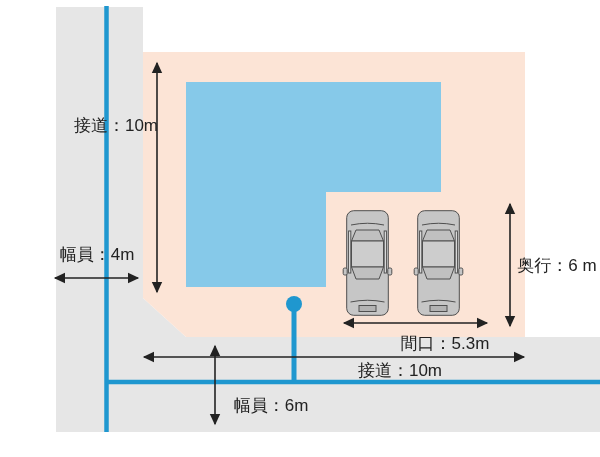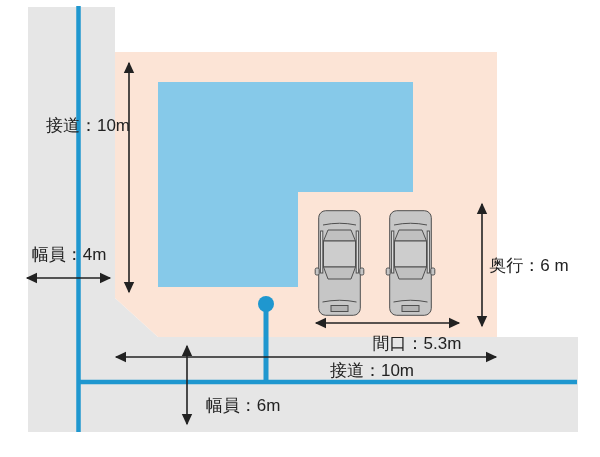--- a/index.html
+++ b/index.html
@@ -2,20 +2,21 @@
 <html style="--background: #ffffff; --road: #e6e6e6; --centerline: #1f97cf; --plot: #fce4d6; --building: #86c9e9; --car: #c6c6c6; --car_outline: #4f4f4f; --dimension: #222222;"><head>
 <meta charset="utf-8">
 <style>
   html, body { margin: 0; padding: 0; background: #ffffff; }
   .stage {
     position: relative;
     width: 544px;
     height: 457px;
     background: var(--background, #ffffff);
     font-family: "Liberation Sans", sans-serif;
+    margin-left: 28px;
   }
   svg { display: block; }
   .road      { fill: var(--road); }
   .corner    { fill: var(--road); }
   .plot      { fill: var(--plot); }
   .building  { fill: var(--building); }
   .cl        { stroke: var(--centerline); stroke-width: 4.5; fill: none; }
   .util-line { stroke: var(--centerline); stroke-width: 5; fill: none; }
   .util-dot  { fill: var(--centerline); }
   .dim       { stroke: var(--dimension); stroke-width: 1.6; fill: none; }

